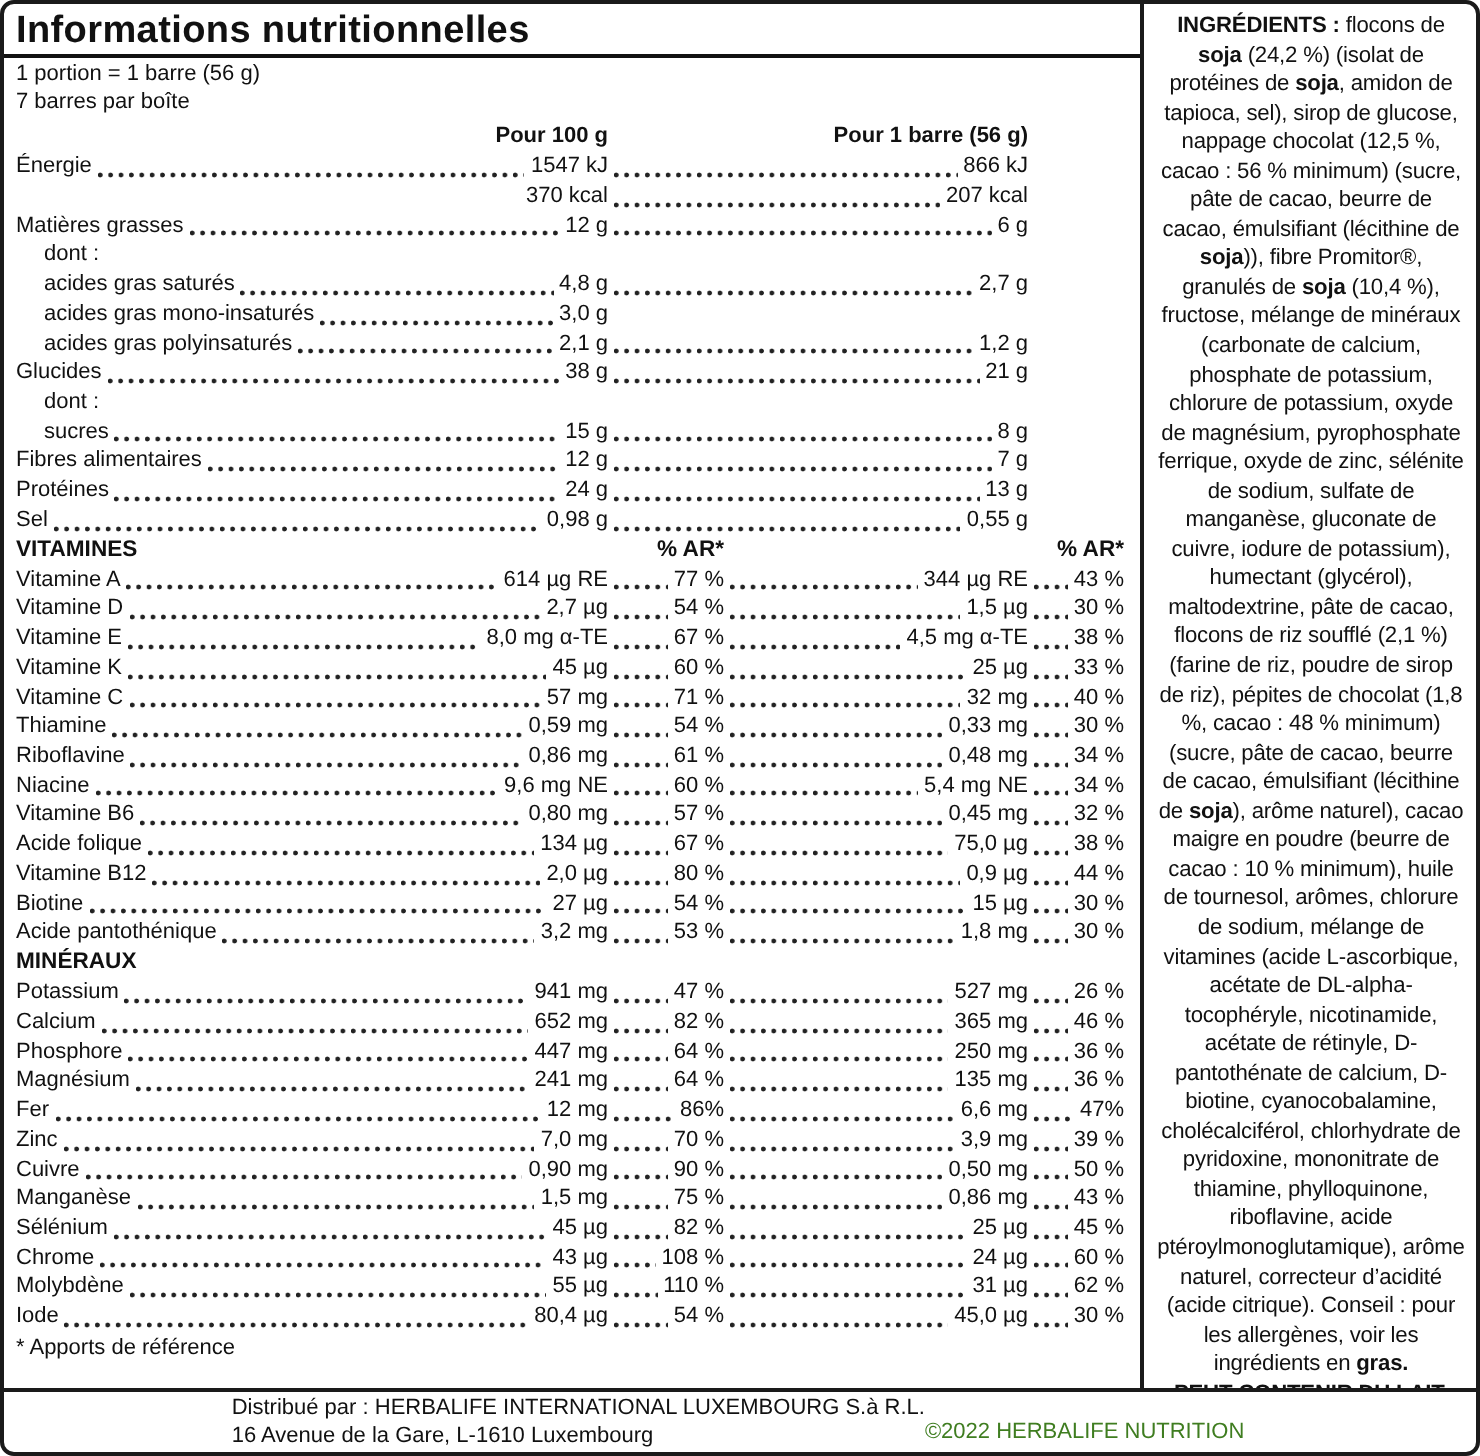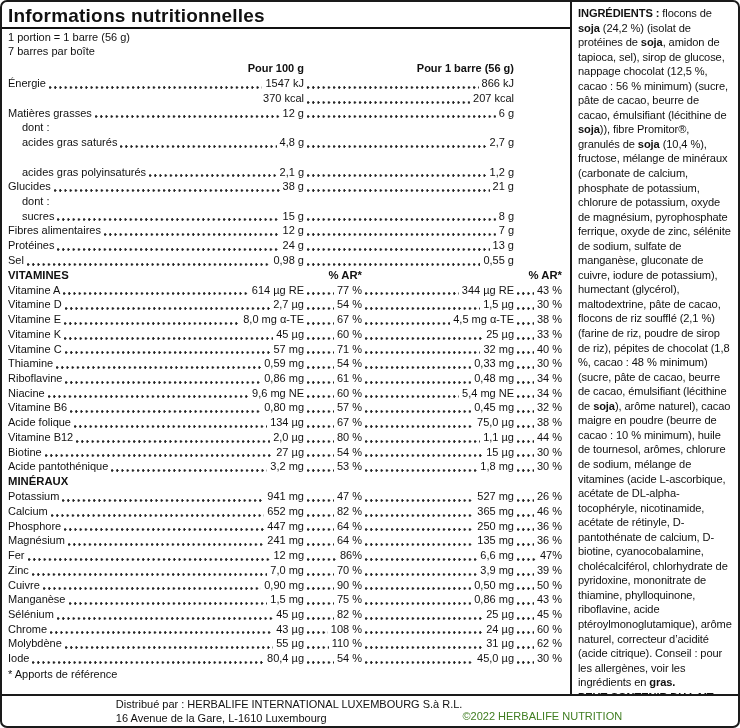--- a/index.html
+++ b/index.html
@@ -27,21 +27,21 @@
   .dots { flex:1; align-self:flex-end; height:3px; min-width:6px; margin:0 3px 2px 3px;
           background-image:radial-gradient(circle at 1.1px 1.5px, #222 1px, transparent 1.4px);
           background-size:5.2px 3px; background-repeat:repeat-x; }
   .dots.off { background:none; }
   .pour-row { margin-top:3px; height:15px; font-weight:bold; }
   .sec { height:15.2px; font-weight:bold; font-size:11.3px;text-align:right; }
   .footnote { margin-top:1px; font-size:11px; line-height:15px; }
 
   
   .sidebar { flex:1; border-left:2px solid #1a1a1a; box-sizing:border-box; padding:4px 5px 0 6px;
-             font-size:11.1px; line-height:14.55px; letter-spacing:-.1px; overflow:hidden; }
+             font-size:11.1px; line-height:14.55px; letter-spacing:-.1px; overflow:hidden;text-align:center; }
   .sidebar p { margin:0; }
   .sidebar b { font-weight:bold; }
   .allergens { font-weight:bold; }
 
   
   .footer { border-top:2px solid #1a1a1a; height:32px; box-sizing:border-box; display:flex;
             justify-content:center; align-items:flex-start; padding:2px 8px 0 6px; font-size:11px; }
   .dist div { line-height:13.8px; }
   .copyright { align-self:flex-end; margin-bottom:4px; font-weight:normal; }
 </style>
@@ -119,20 +119,25 @@
               <span class="dots"></span>
               <span class="val">4,8 g</span>
             </div>
             <div class="c cM">
               <span class="dots"></span>
               <span class="val">2,7 g</span>
             </div>
             <div class="c sp4"></div>
           </div>
           <div class="row">
+            <div class="c c1">
+              <span class="lbl ind">acides gras mono-insaturés</span>
+              <span class="dots"></span>
+              <span class="val">3,0 g</span>
+            </div>
             <div class="c sp4"></div>
           </div>
           <div class="row">
             <div class="c c1">
               <span class="lbl ind">acides gras polyinsaturés</span>
               <span class="dots"></span>
               <span class="val">2,1 g</span>
             </div>
             <div class="c cM">
               <span class="dots"></span>
@@ -420,21 +425,21 @@
               <span class="lbl">Vitamine B12</span>
               <span class="dots"></span>
               <span class="val">2,0 µg</span>
             </div>
             <div class="c c2">
               <span class="dots"></span>
               <span class="val">80 %</span>
             </div>
             <div class="c c3">
               <span class="dots"></span>
-              <span class="val">1,1 µg</span>
+              <span class="val">0,9 µg</span>
             </div>
             <div class="c c4">
               <span class="dots"></span>
               <span class="val">44 %</span>
             </div>
           </div>
           <div class="row">
             <div class="c c1">
               <span class="lbl">Biotine</span>
               <span class="dots"></span>

